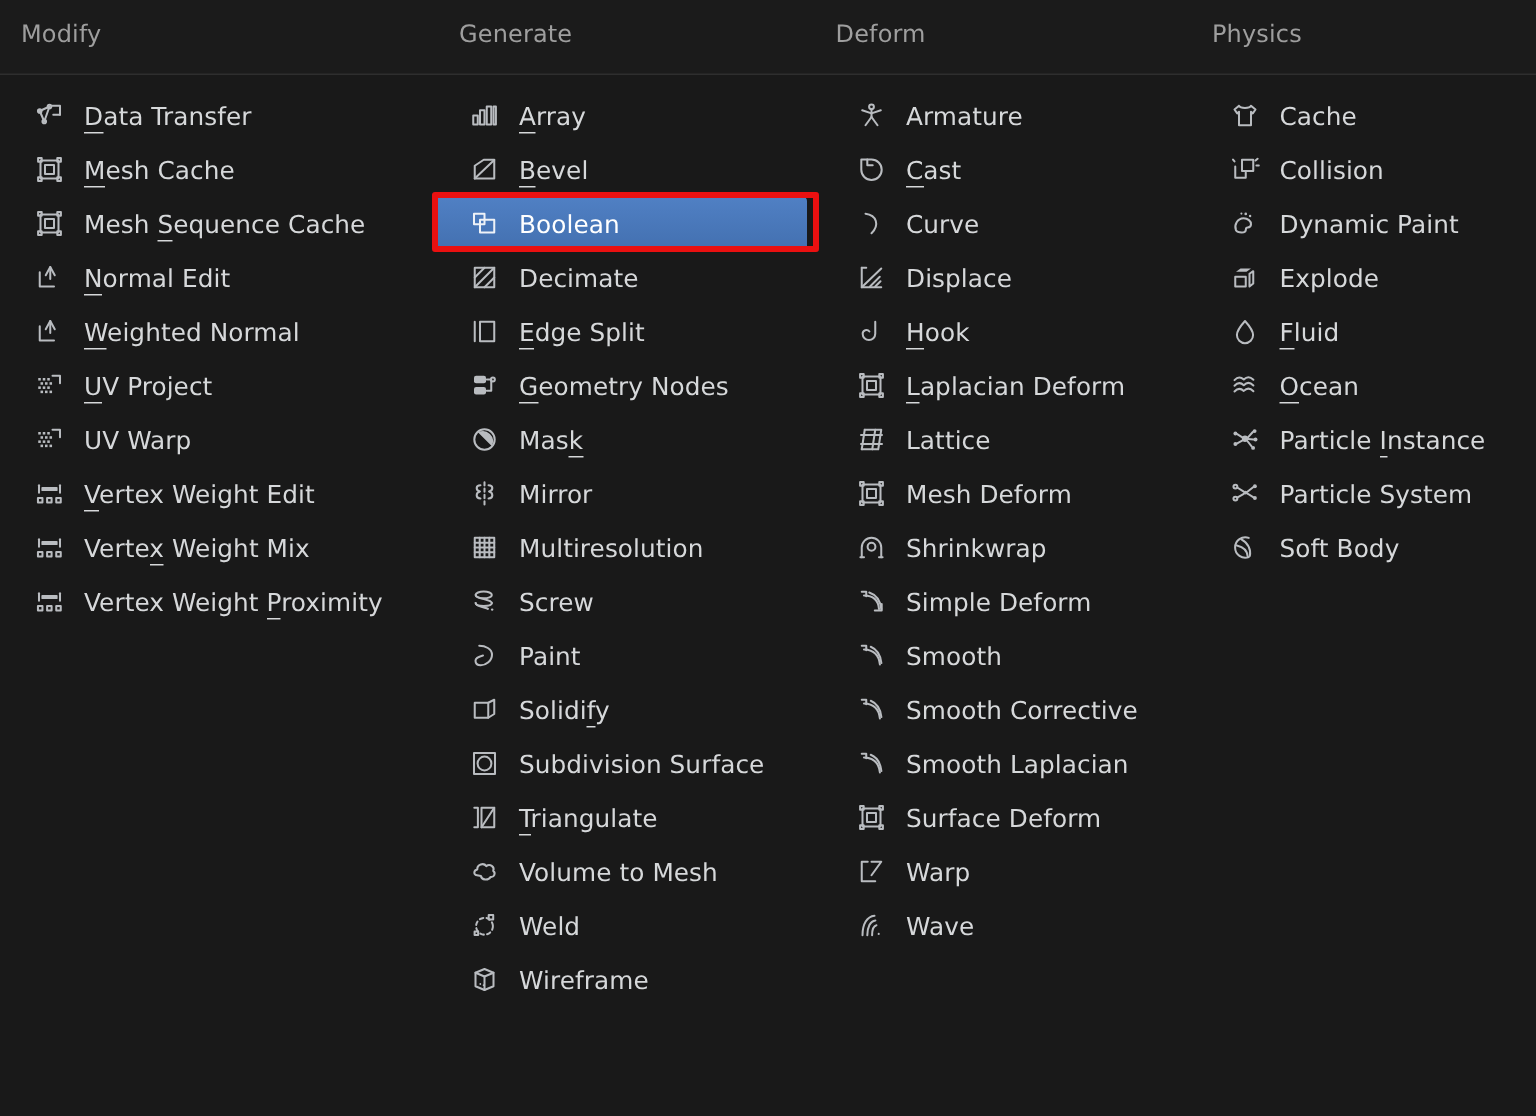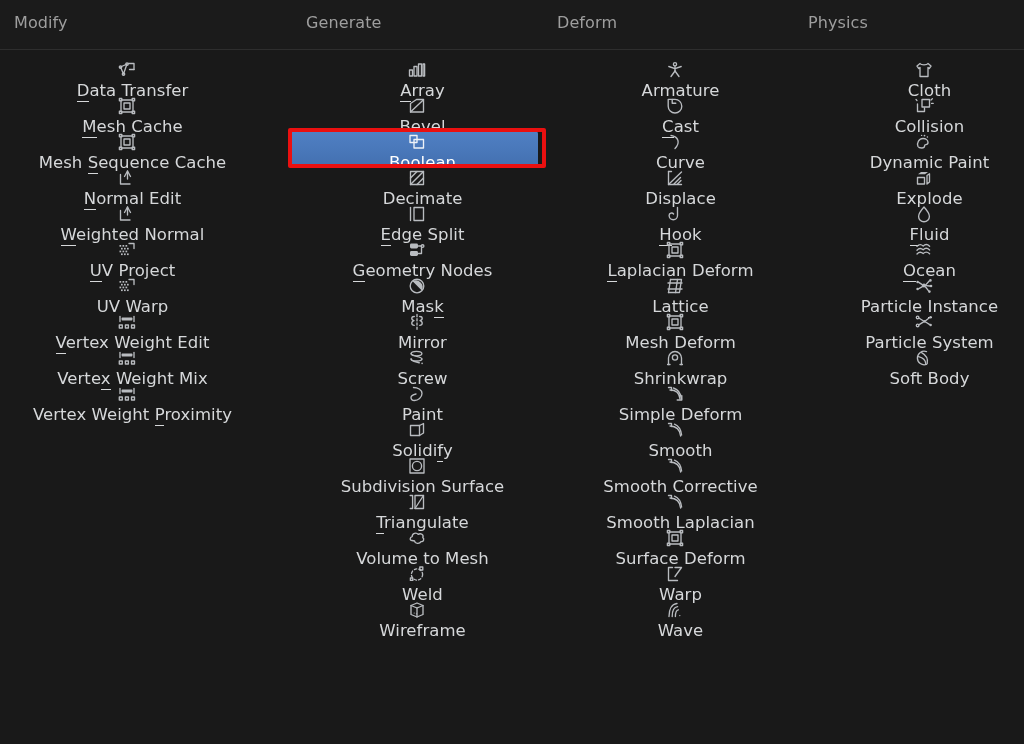--- a/index.html
+++ b/index.html
@@ -45,25 +45,24 @@
   #column-modify   { left: 0px; }
   #column-generate { left: 290px; }
   #column-deform   { left: 548px; }
   #column-physics  { left: 797px; }
 
   .menu-item {
     position: relative;
     height: 36px;
     display: flex;
     align-items: center;
-    padding-left: 17px;
+    padding-left: 22px;
     box-sizing: border-box;
     border-radius: 3px;
     cursor: default;
-    flex-direction: column;
   }
   .menu-item.selected {
     background: #4a75b8;
     background: linear-gradient(180deg, #5080c4 0%, #4370b0 100%);
     text-align: right;
   }
 
   .mi-icon {
     width: 22px;
     height: 22px;
@@ -340,20 +339,34 @@
           <path d="M11 3.5 V18.5" stroke-dasharray="2.2 2"></path>
           <path d="M8.3 5.5 C5 5.5 5 9 8 9.6 C5 10.4 5 14.3 8.3 14.3"></path>
           <path d="M13.7 5.5 C17 5.5 17 9 14 9.6 C17 10.4 17 14.3 13.7 14.3"></path>
         </svg>
       </span>
       <span class="mi-label">Mirror</span>
     </div>
     <div class="menu-item">
       <span class="mi-icon">
         <svg viewBox="0 0 22 22">
+          <rect x="4.5" y="4.5" width="13" height="13"></rect>
+          <path d="M11 4.5 V17.5"></path>
+          <path d="M4.5 11 H17.5"></path>
+          <path d="M14.2 4.5 V17.5"></path>
+          <path d="M4.5 14.2 H17.5"></path>
+          <path d="M4.5 7.8 H17.5"></path>
+          <path d="M7.8 4.5 V17.5"></path>
+        </svg>
+      </span>
+      <span class="mi-label">Multiresolution</span>
+    </div>
+    <div class="menu-item">
+      <span class="mi-icon">
+        <svg viewBox="0 0 22 22">
           <ellipse cx="10.5" cy="6.6" rx="5.4" ry="2.3"></ellipse>
           <path d="M5.1 6.6 C5.1 9.3 15.9 9.3 15.9 12"></path>
           <path d="M15.9 12 C15.9 14.6 5.1 14.6 5.1 12"></path>
           <path d="M5.1 12 C5.1 14.6 12 14.9 13.3 15.9"></path>
           <circle cx="16.1" cy="16.4" r="0.8" fill="currentColor" stroke="none"></circle>
         </svg>
       </span>
       <span class="mi-label">Screw</span>
     </div>
     <div class="menu-item">
@@ -597,21 +610,21 @@
       <span class="mi-label">Wave</span>
     </div>
   </div>
 <div class="column" id="column-physics">
     <div class="menu-item">
       <span class="mi-icon">
         <svg viewBox="0 0 22 22">
           <path d="M7 4.5 L4 7 L5.8 9.6 L7 8.5 V17.5 H15 V8.5 L16.2 9.6 L18 7 L15 4.5 C14 6.4 8 6.4 7 4.5 Z"></path>
         </svg>
       </span>
-      <span class="mi-label">Cloth</span>
+      <span class="mi-label">Cache</span>
     </div>
     <div class="menu-item">
       <span class="mi-icon">
         <svg viewBox="0 0 22 22">
           <path d="M4.5 9 V16.5 H11.5 V13"></path>
           <path d="M9 4.5 H16.5 V12 H9 Z"></path>
           <path d="M18 5 L19.4 3.8"></path>
           <path d="M18.6 8.4 L20.2 8.4"></path>
           <path d="M4 5.6 L3 4.4"></path>
         </svg>

